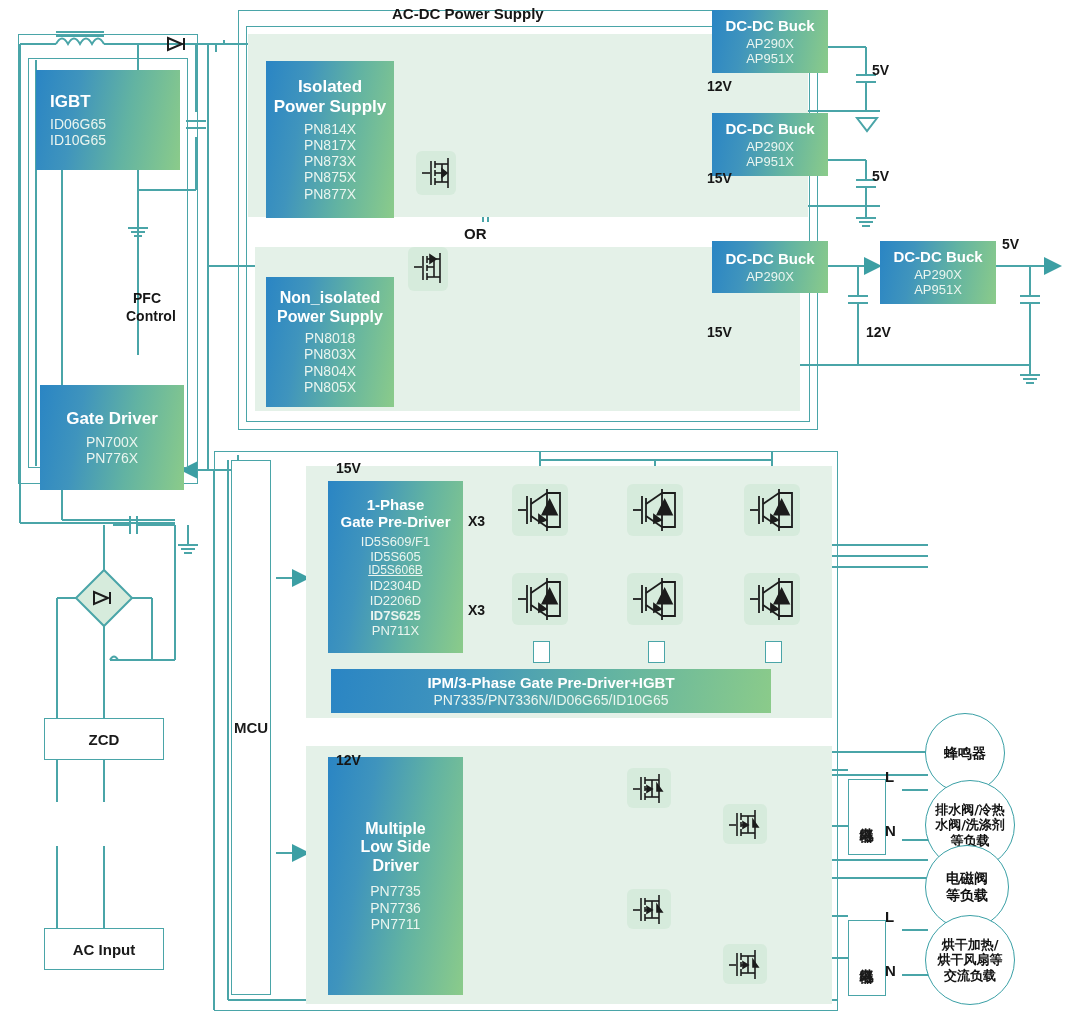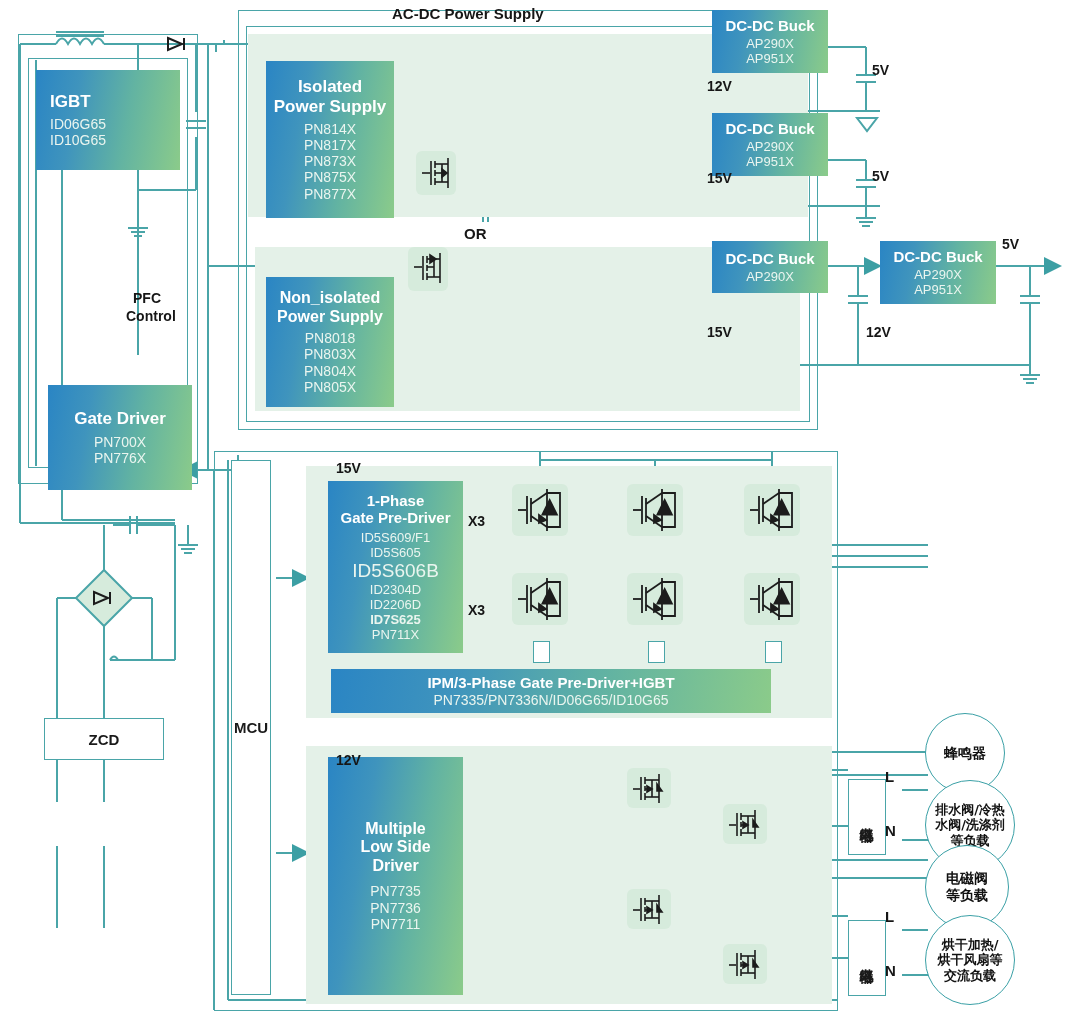--- a/index.html
+++ b/index.html
@@ -574,21 +574,21 @@
       <path d="M26,12 L31,19 L26,19 Z" fill="#1c1c1c"></path>
     </g>
   </svg>
 
   <div class="chip" style="left:36px;top:70px;width:144px;height:100px;align-items:flex-start;padding-left:14px;">
     <div class="t" style="font-size:17px;margin-bottom:4px;">IGBT</div>
     <div class="p" style="font-size:14px;">ID06G65</div>
     <div class="p" style="font-size:14px;">ID10G65</div>
   </div>
 
-  <div class="chip" style="left:48px;top:385px;width:144px;height:105px;">
+  <div class="chip" style="left:40px;top:385px;width:144px;height:105px;">
     <div class="t" style="font-size:17px;margin-bottom:5px;">Gate Driver</div>
     <div class="p" style="font-size:14px;">PN700X</div>
     <div class="p" style="font-size:14px;">PN776X</div>
   </div>
 
   <div class="chip" style="left:266px;top:61px;width:128px;height:157px;">
     <div class="t" style="font-size:17px;">Isolated</div>
     <div class="t" style="font-size:17px;margin-bottom:4px;">Power Supply</div>
     <div class="p" style="font-size:14px;">PN814X</div>
     <div class="p" style="font-size:14px;">PN817X</div>
@@ -628,21 +628,21 @@
     <div class="p" style="font-size:13px;">AP290X</div>
     <div class="p" style="font-size:13px;">AP951X</div>
   </div>
 
 
   <div class="chip" style="left:328px;top:481px;width:135px;height:172px;">
     <div class="t" style="font-size:15px;">1-Phase</div>
     <div class="t" style="font-size:15px;margin-bottom:3px;">Gate Pre-Driver</div>
     <div class="p" style="font-size:13px;">ID5S609/F1</div>
     <div class="p" style="font-size:13px;">ID5S605</div>
-    <div class="p" style="font-size:19px;">ID5S606B</div>
+    <div class="p" style="font-size:12px;text-decoration:underline;">ID5S606B</div>
     <div class="p" style="font-size:13px;">ID2304D</div>
     <div class="p" style="font-size:13px;">ID2206D</div>
     <div class="p" style="font-size:13px;font-weight:bold;">ID7S625</div>
     <div class="p" style="font-size:13px;">PN711X</div>
   </div>
 
   <div class="chip" style="left:331px;top:669px;width:440px;height:44px;">
     <div class="t" style="font-size:15px;">IPM/3-Phase Gate Pre-Driver+IGBT</div>
     <div class="p" style="font-size:14px;">PN7335/PN7336N/ID06G65/ID10G65</div>
   </div>
@@ -652,20 +652,23 @@
     <div class="t" style="font-size:16px;">Low Side</div>
     <div class="t" style="font-size:16px;margin-bottom:8px;">Driver</div>
     <div class="p" style="font-size:14px;">PN7735</div>
     <div class="p" style="font-size:14px;">PN7736</div>
     <div class="p" style="font-size:14px;">PN7711</div>
   </div>
 
   <div class="obox" style="left:44px;top:718px;width:120px;height:42px;font-size:15px;">
     <span>ZCD</span>
   </div>
+  <div class="obox" style="left:44px;top:928px;width:120px;height:42px;font-size:15px;">
+    <span>AC Input</span>
+  </div>
   <div class="obox" style="left:231px;top:460px;width:40px;height:535px;font-size:15px;">
     <span>MCU</span>
   </div>
   <div class="obox vert" style="left:848px;top:779px;width:38px;height:76px;font-size:14px;">
     <span>继电器</span>
   </div>
   <div class="obox vert" style="left:848px;top:920px;width:38px;height:76px;font-size:14px;">
     <span>继电器</span>
   </div>
 

